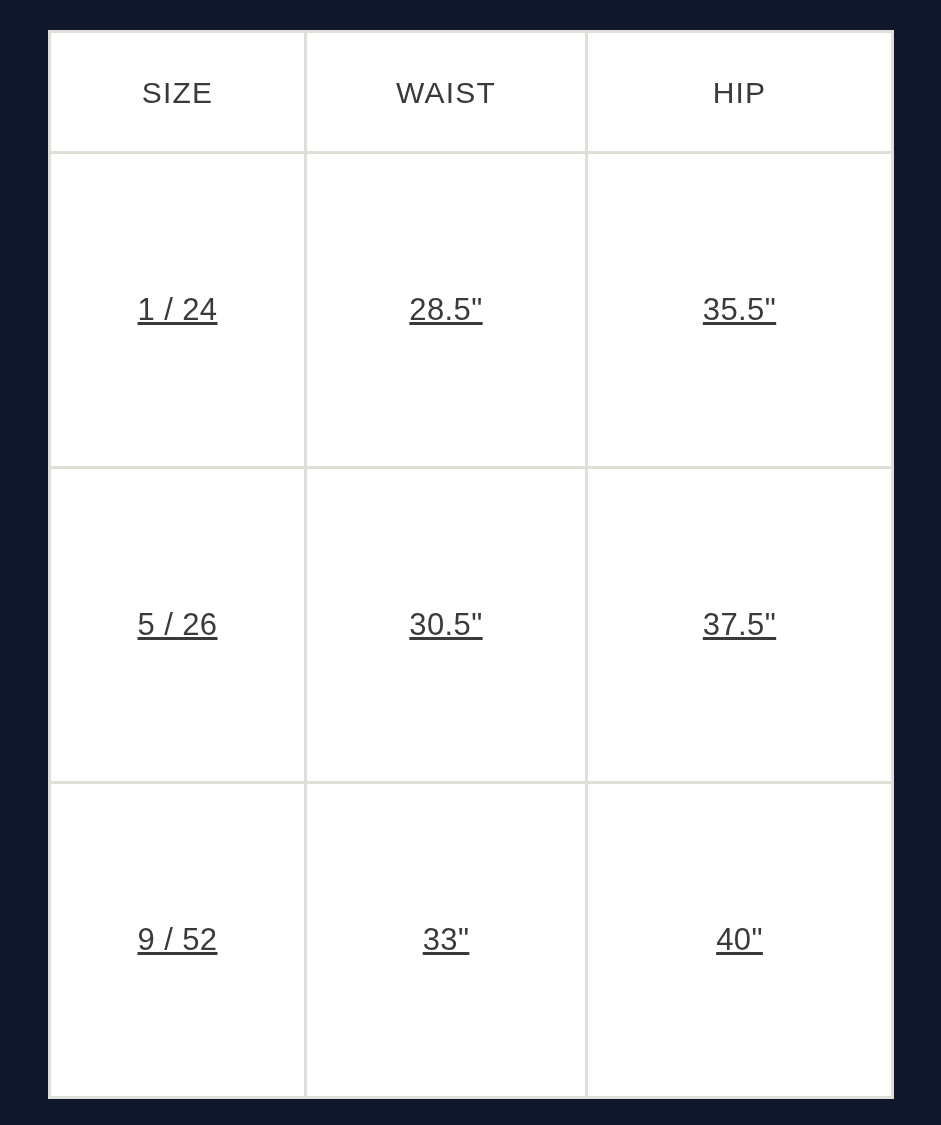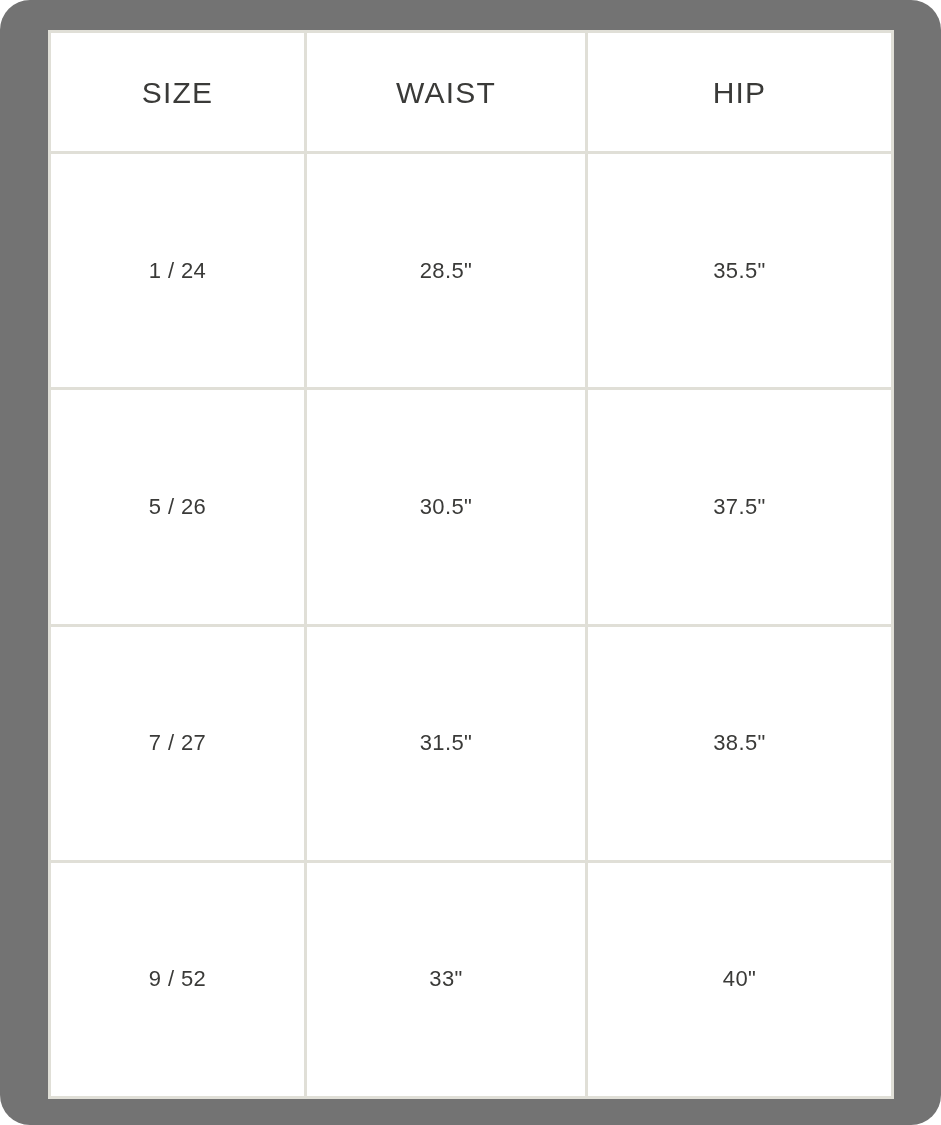--- a/index.html
+++ b/index.html
@@ -14,23 +14,22 @@
     height: 1125px;
     font-family: "Liberation Sans", "DejaVu Sans", sans-serif;
     color: #3a3a38;
     overflow: hidden;
   }
 
   .page {
     position: relative;
     width: 941px;
     height: 1125px;
-    background: #737373;
+    background: #0f172a;
     box-sizing: border-box;
-    border-radius: 30px;
   }
 
   .size-chart-wrap {
     position: absolute;
     left: 48px;
     top: 30px;
     width: 843px;
     height: 1069px;
   }
 
@@ -59,24 +58,25 @@
   table.size-chart th {
     font-weight: 400;
     font-size: 30px;
     letter-spacing: 1.2px;
     color: #3a3a38;
     font-stretch: condensed;
   }
 
   table.size-chart td {
     font-weight: 400;
-    font-size: 22px;
+    font-size: 31px;
     letter-spacing: 0.4px;
     color: #3a3a38;
     font-stretch: condensed;
+    text-decoration: underline;
   }
 
   .cell-inner {
     display: block;
     line-height: 1.1;
     white-space: nowrap;
   }
 </style>
 </head>
 <body>
@@ -120,31 +120,20 @@
             </td>
           <td>
               <span class="cell-inner">30.5"</span>
             </td>
           <td>
               <span class="cell-inner">37.5"</span>
             </td>
         </tr>
         <tr>
           <td>
-              <span class="cell-inner">7 / 27</span>
-            </td>
-          <td>
-              <span class="cell-inner">31.5"</span>
-            </td>
-          <td>
-              <span class="cell-inner">38.5"</span>
-            </td>
-        </tr>
-        <tr>
-          <td>
               <span class="cell-inner">9 / 52</span>
             </td>
           <td>
               <span class="cell-inner">33"</span>
             </td>
           <td>
               <span class="cell-inner">40"</span>
             </td>
         </tr>
       </tbody>

